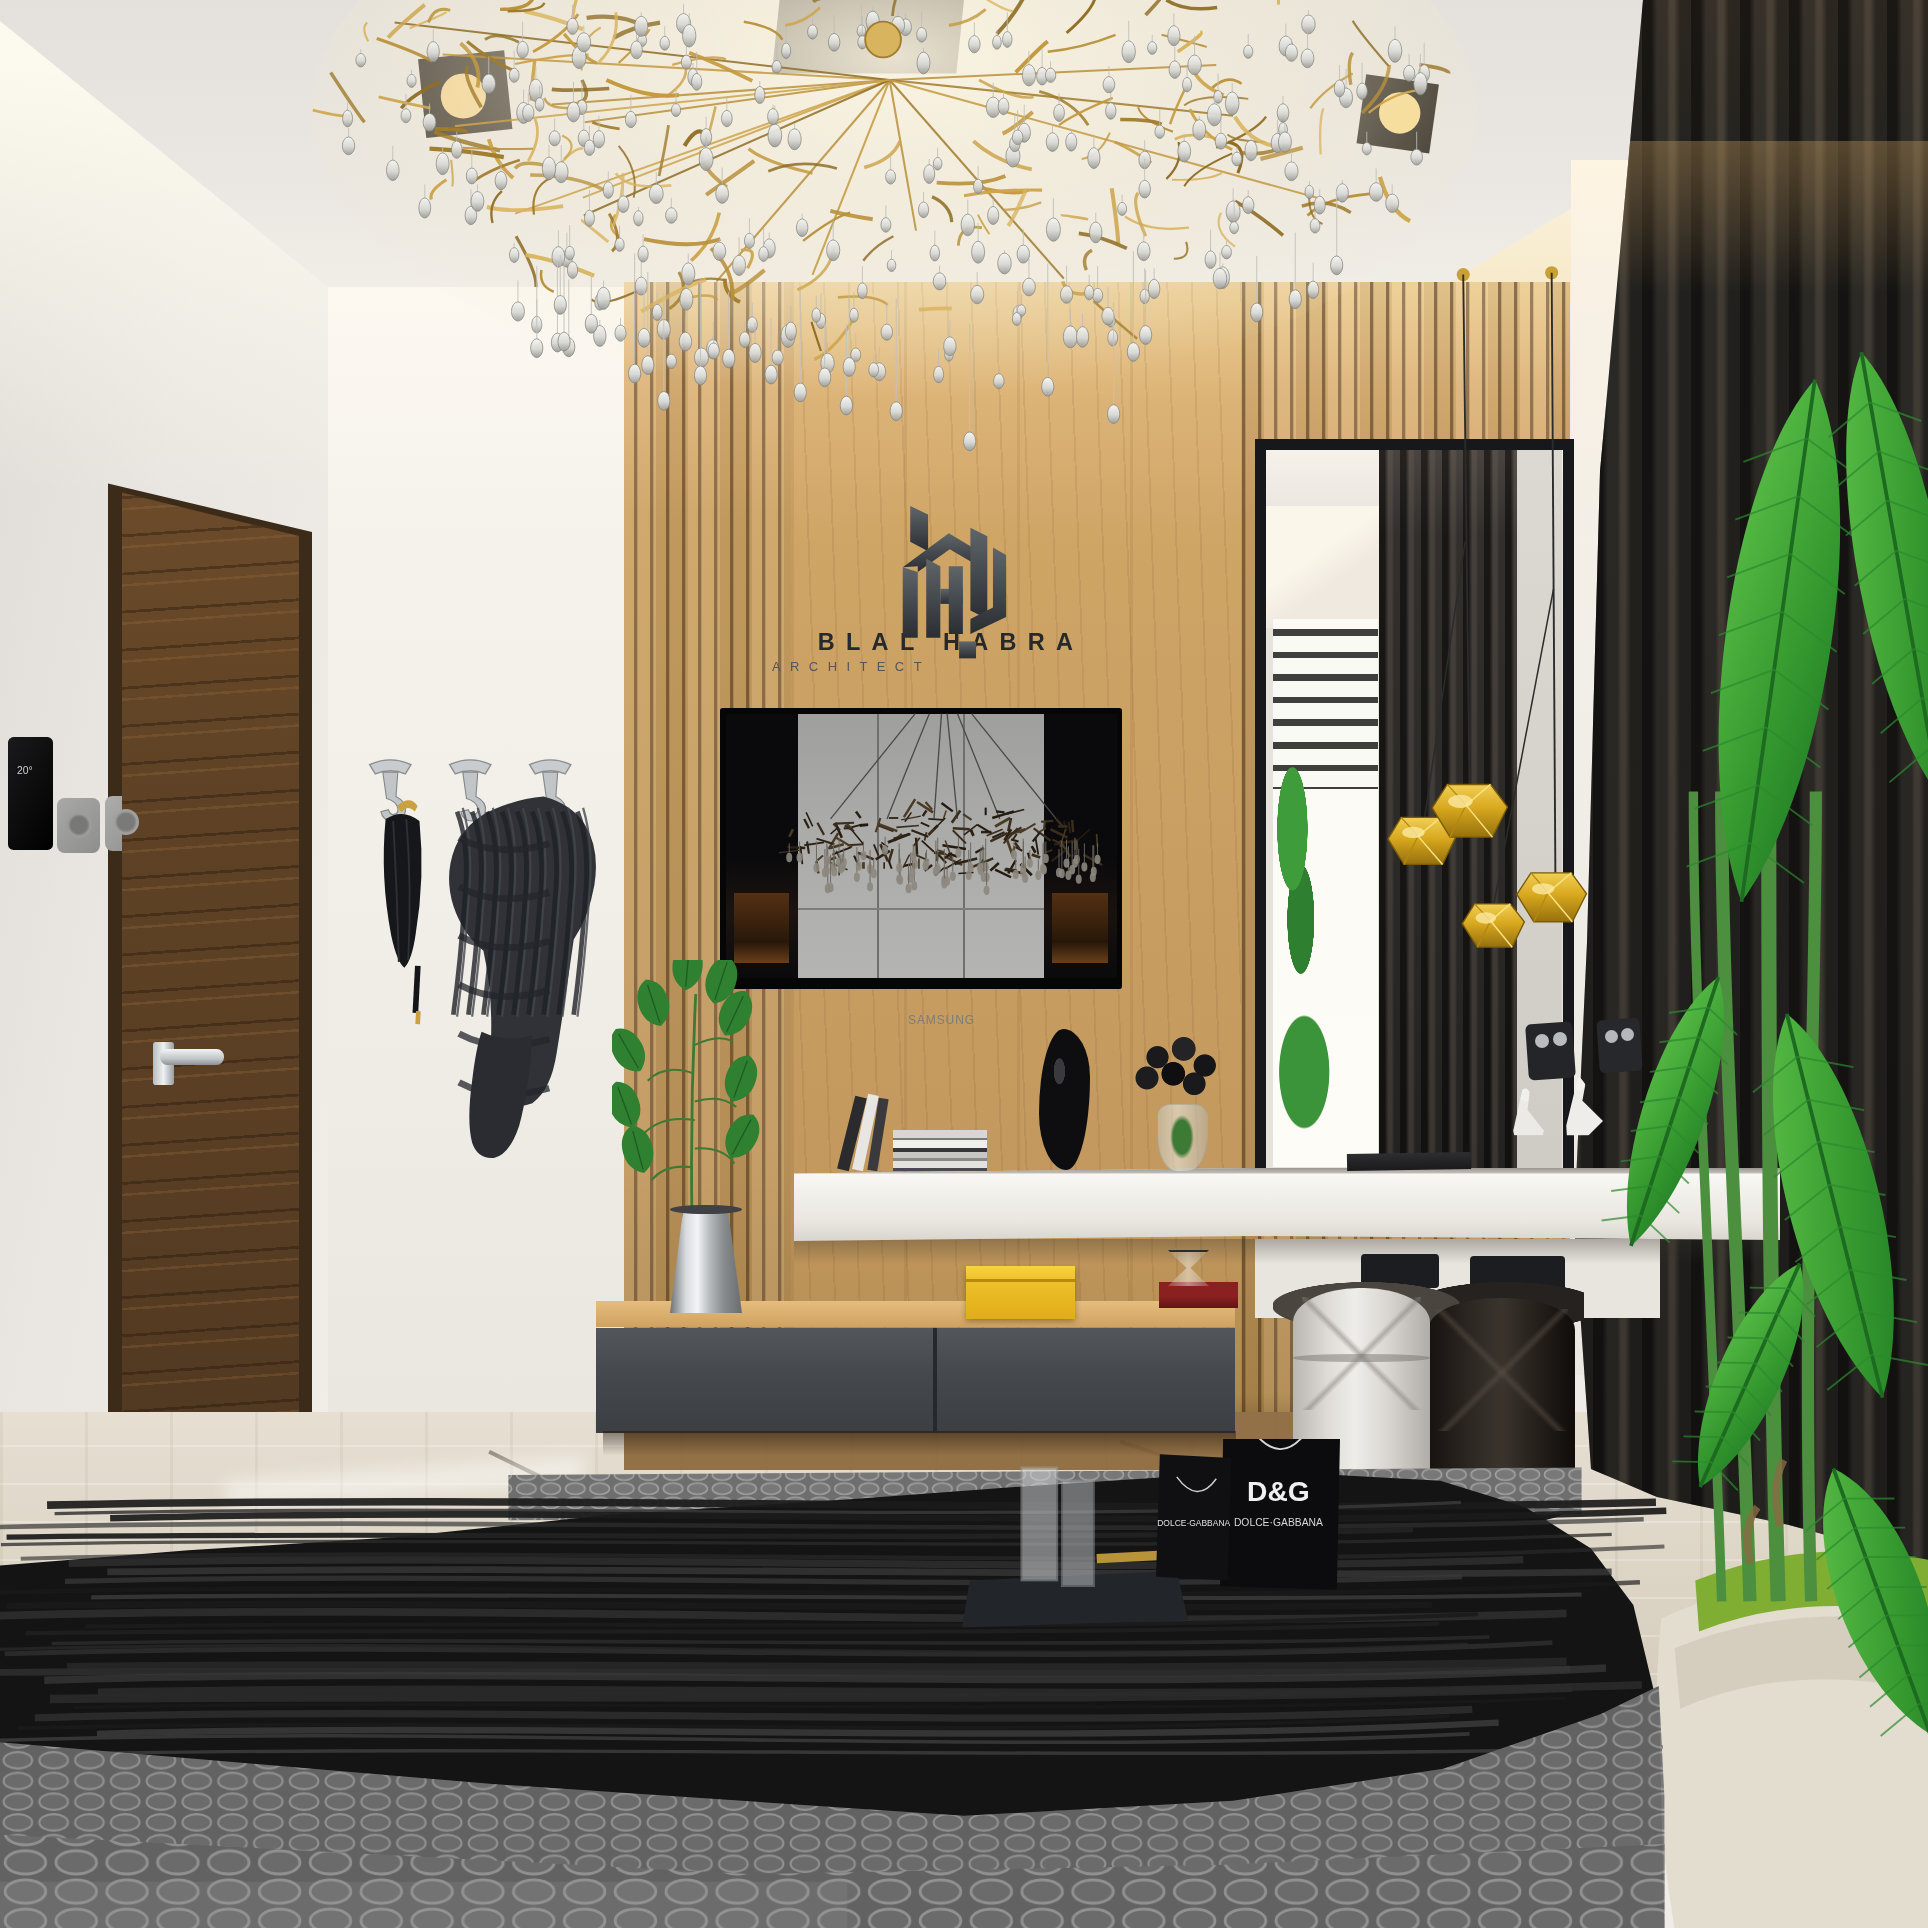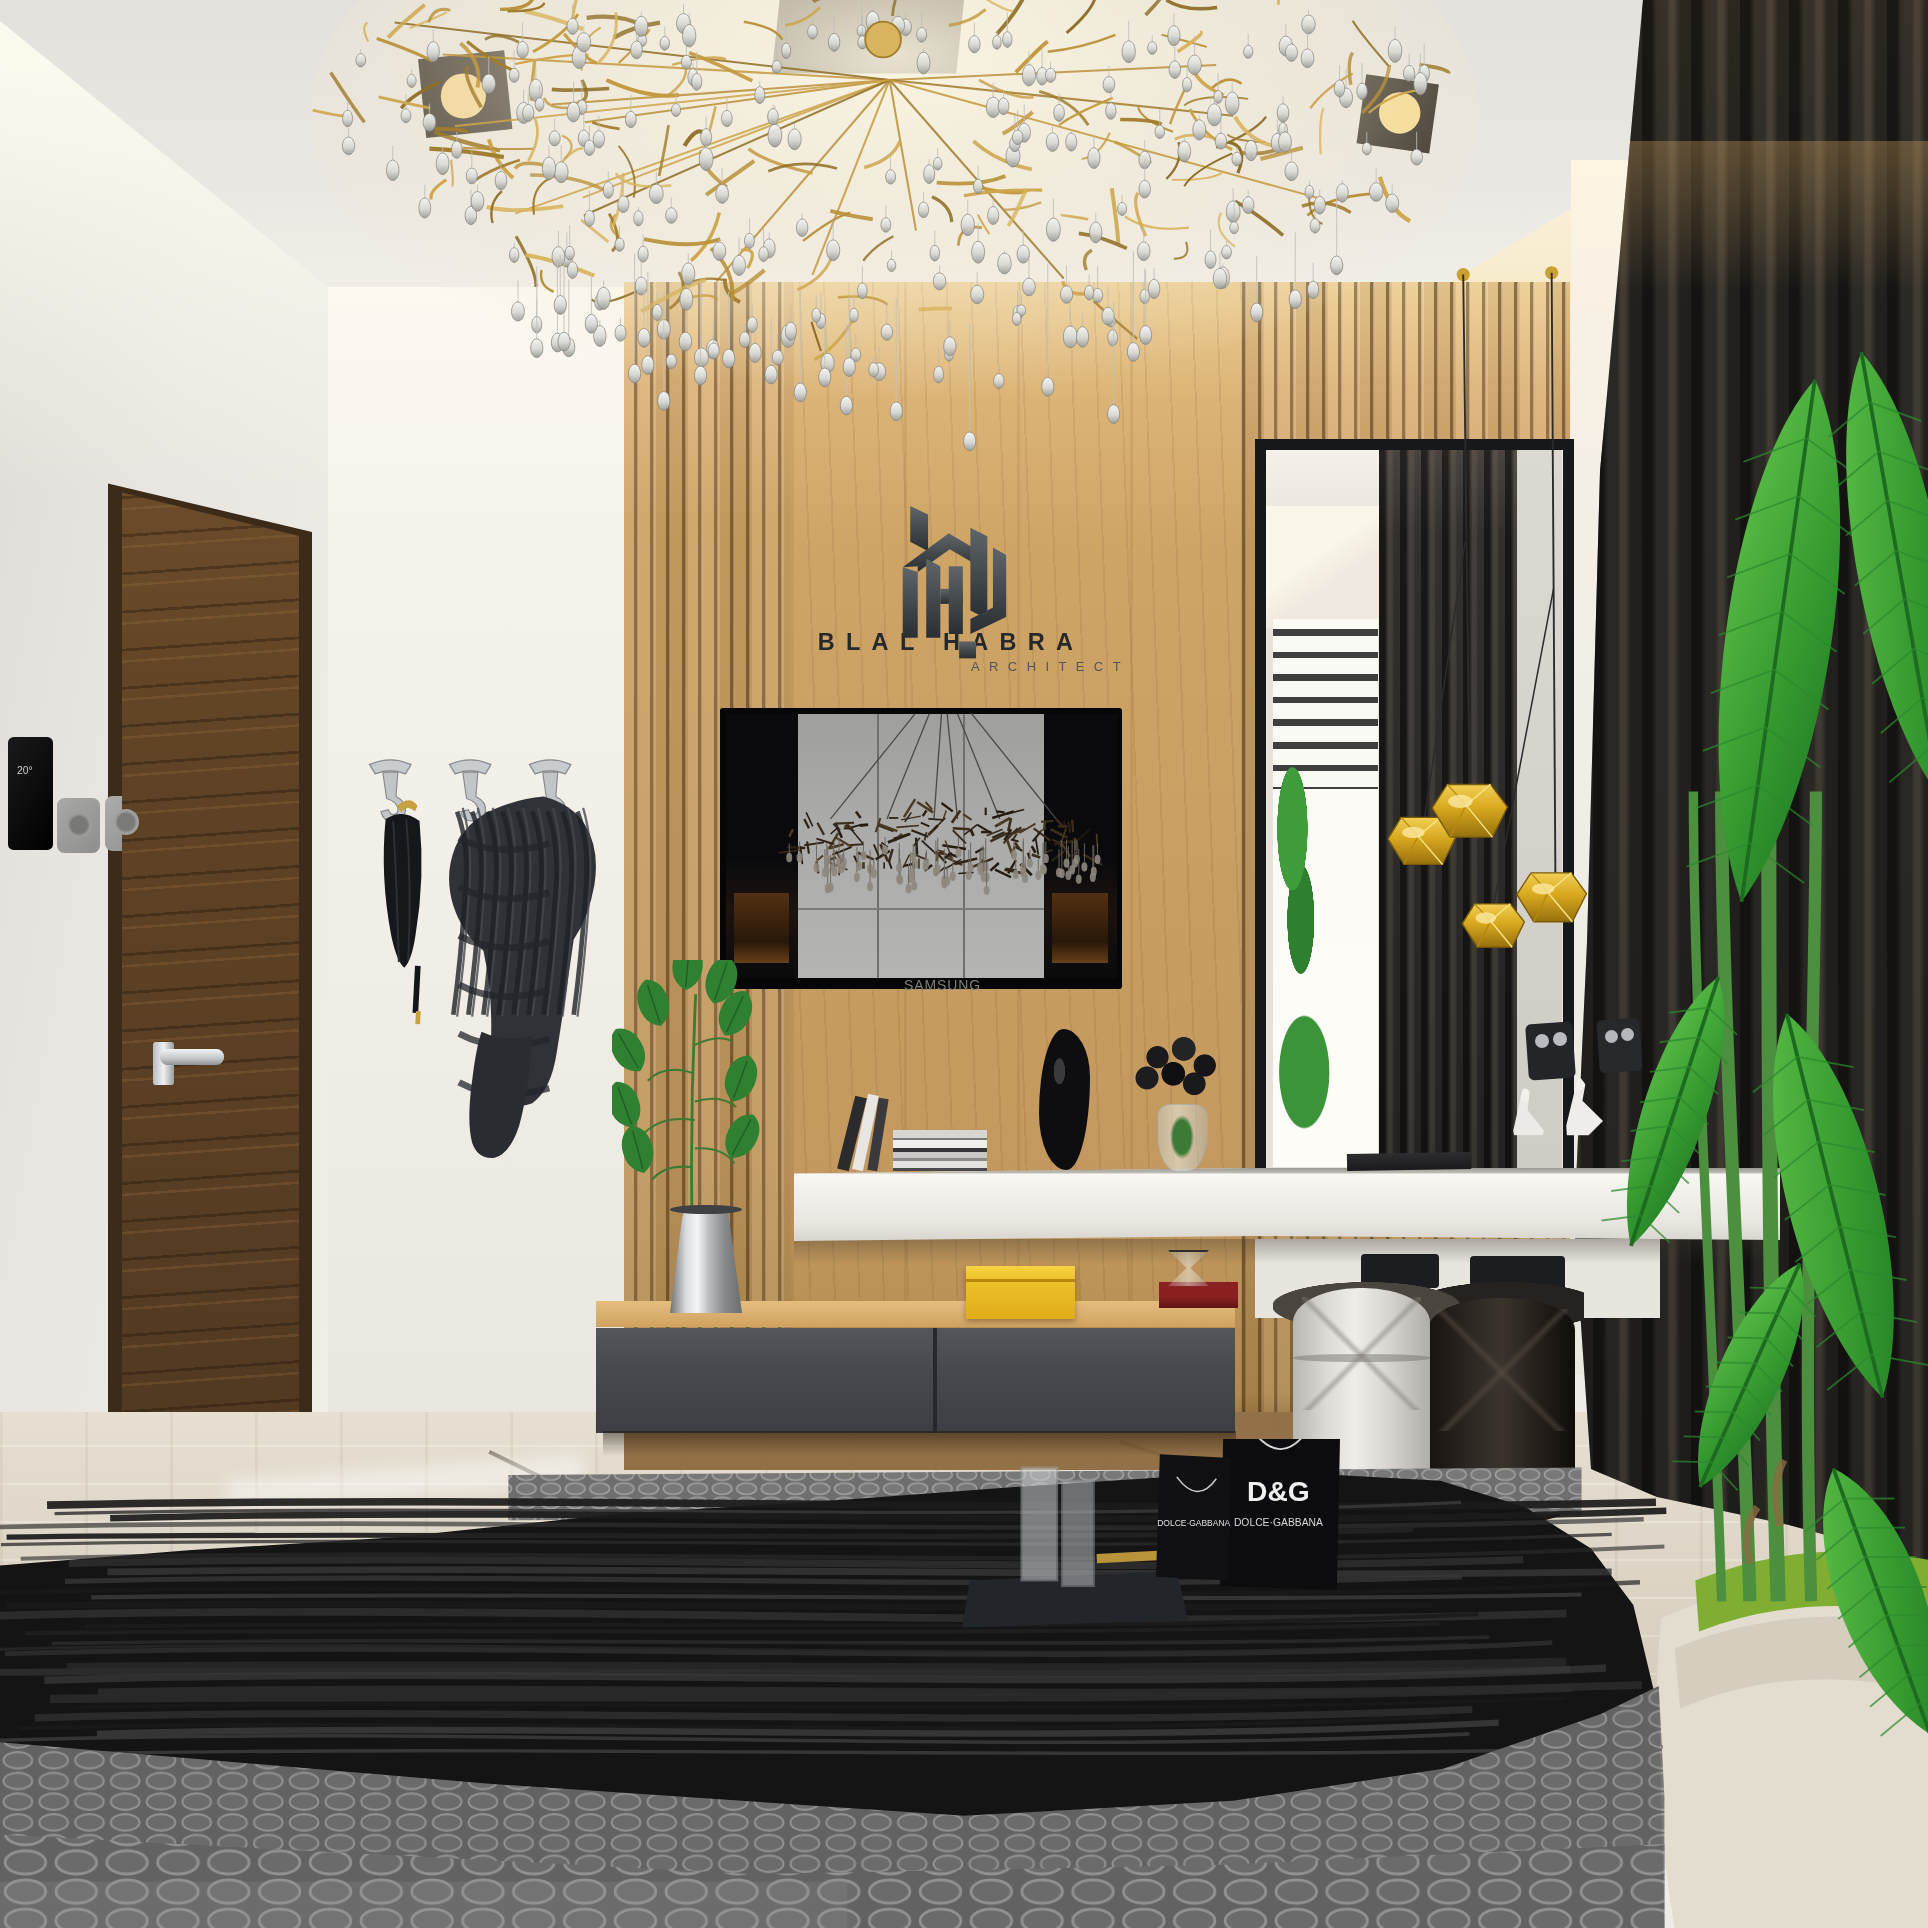--- a/index.html
+++ b/index.html
@@ -47,23 +47,23 @@
     <div class="abs" style="left:726px;top:714px;width:391px;height:264px;background:#0d0d0f;z-index:15">
       <div class="abs" style="left:0;top:0;width:72px;height:264px;background:linear-gradient(180deg,#0a0a0c 55%,#1c1410 75%,#0a0a0c 100%);"></div>
       <div class="abs" style="left:7.5px;top:179px;width:55px;height:70px;background:linear-gradient(180deg,#5a3414,#2a1808 70%,#73451c);opacity:0.9"></div>
       <div class="abs" style="left:72px;top:0;width:247px;height:264px;background:linear-gradient(180deg,#9fa09e 0%,#ababa9 45%,#b4b4b2 100%);"></div>
       <div class="abs" style="left:151px;top:0;width:1.9px;height:264px;background:#6f706e;"></div>
       <div class="abs" style="left:237px;top:0;width:1.9px;height:264px;background:#6f706e;"></div>
       <div class="abs" style="left:72px;top:194px;width:247px;height:1.9px;background:#7c7d7b;"></div>
       <div class="abs" style="left:318px;top:0;width:73px;height:264px;background:linear-gradient(180deg,#0a0a0c 55%,#1a120e 75%,#0a0a0c 100%);"></div>
       <div class="abs" style="left:326px;top:179px;width:56px;height:70px;background:linear-gradient(180deg,#5a3414,#2a1808 70%,#73451c);opacity:0.9"></div>
     </div>
-    <div class="abs" style="left:904px;top:977px;width:75px;height:9.4px;color:#7d7d7b;font-size:14px;letter-spacing:0.9px;z-index:16;">SAMSUNG</div>
+    <div class="abs" style="left:904px;top:1013px;width:75px;height:9.4px;color:#7d7d7b;font-size:12px;letter-spacing:0.9px;z-index:16;text-align:center">SAMSUNG</div>
     <div class="abs" style="left:772px;top:629px;width:358px;text-align:center;color:#26292c;font-size:23.5px;font-weight:bold;letter-spacing:11.3px;z-index:8">BLAL HABRA</div>
-    <div class="abs" style="left:772px;top:659px;width:358px;text-align:right;color:#53565a;font-size:13px;letter-spacing:9.4px;z-index:8">ARCHITECT</div>
+    <div class="abs" style="left:772px;top:659px;width:358px;text-align:left;color:#53565a;font-size:13px;letter-spacing:9.4px;z-index:8">ARCHITECT</div>
     <div class="abs" style="left:846px;top:1096px;width:12.2px;height:75px;background:#2b2b2e;transform:rotate(14deg);z-index:23"></div>
     <div class="abs" style="left:860px;top:1094px;width:11.3px;height:77px;background:#e8e6e2;transform:rotate(12deg);z-index:23"></div>
     <div class="abs" style="left:873px;top:1098px;width:10.4px;height:73px;background:#3a3a3e;transform:rotate(9deg);z-index:23"></div>
     <div class="abs" style="left:893px;top:1130px;width:94px;height:41px;z-index:23;background:linear-gradient(180deg,#d8d6d2 0 7.5px,#7a7a78 7.5px 10.4px,#efefec 10.4px 18px,#36363a 18px 21.7px,#c9c7c3 21.7px 28px,#8a8a88 28px 31px,#e4e2de 31px 38px,#4a4a4e 38px 41px)"></div>
     <div class="abs" style="left:1039px;top:1029px;width:51px;height:141px;z-index:23;background:radial-gradient(ellipse 60% 50% at 40% 30%,#3a3a3e 0 18%,rgba(0,0,0,0) 19%),#0e0e10;border-radius:48% 52% 46% 54%/60% 34% 66% 40%;"></div>
     <div class="abs" style="left:1126px;top:1024px;width:105px;height:83px;z-index:23;background:radial-gradient(circle at 30% 40%,#1a1a1c 0 12%,rgba(0,0,0,0) 13%),radial-gradient(circle at 55% 30%,#242426 0 14%,rgba(0,0,0,0) 15%),radial-gradient(circle at 75% 50%,#161618 0 12%,rgba(0,0,0,0) 13%),radial-gradient(circle at 45% 60%,#0f0f11 0 15%,rgba(0,0,0,0) 16%),radial-gradient(circle at 20% 65%,#1d1d1f 0 11%,rgba(0,0,0,0) 12%),radial-gradient(circle at 65% 72%,#1a1a1c 0 12%,rgba(0,0,0,0) 13%);border-radius:50%"></div>
     <div class="abs" style="left:1157px;top:1104px;width:49px;height:66px;z-index:23;background:linear-gradient(90deg,rgba(200,205,200,0.5),rgba(235,240,235,0.55) 40%,rgba(180,185,180,0.5));border-radius:26% 26% 40% 40%/18% 18% 55% 55%;border:1.9px solid rgba(150,155,150,0.5)"></div>
     <div class="abs" style="left:1168px;top:1111px;width:28px;height:52px;z-index:23;background:radial-gradient(ellipse at center,#3c7a35 0 45%,rgba(0,0,0,0) 60%)"></div>
     <div class="abs" style="left:670px;top:1211px;width:72px;height:105px;z-index:19;background:linear-gradient(90deg,#6f7275 0%,#d9dcdf 22%,#f2f4f6 38%,#b8bbbe 55%,#888b8e 75%,#6a6d70 100%);clip-path:polygon(13px 0px,58px 0px,72px 102px,0px 102px);"></div>
     <div class="abs" style="left:670px;top:1205px;width:72px;height:9.4px;z-index:19;background:#3f4144;border-radius:50%"></div>

